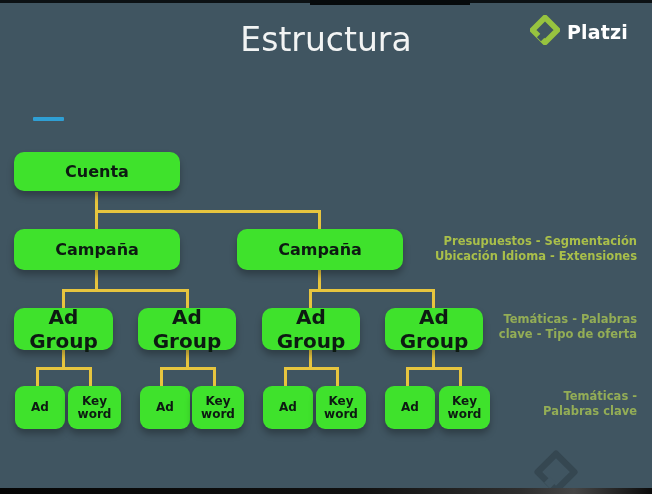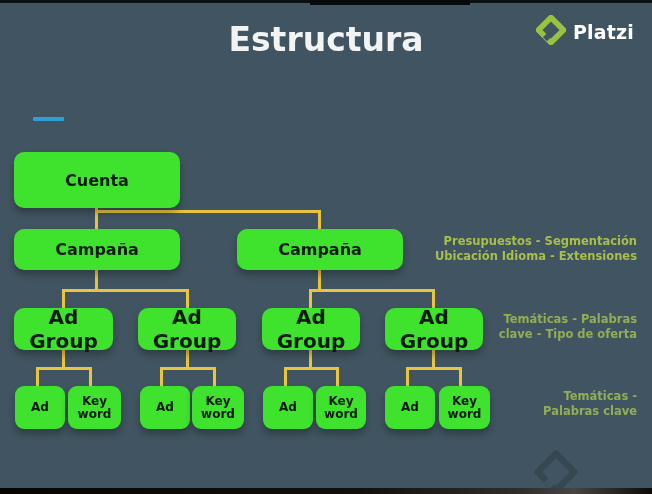--- a/index.html
+++ b/index.html
@@ -11,23 +11,23 @@
     font-family:"DejaVu Sans","Liberation Sans",sans-serif;
   }
   .top-bar{position:absolute;left:0;top:0;width:652px;height:3px;background:#0c1114;}
   .top-seg{position:absolute;left:310px;top:0;width:160px;height:5px;background:#060a0c;}
   .bottom-bar{
     position:absolute;left:0;bottom:0;width:652px;height:6px;z-index:9;
     background:linear-gradient(90deg,#050505 0%,#101010 55%,#2e2e2e 80%,#454545 88%,#0b0b0b 100%);
   }
   .title{
     position:absolute;left:0;top:20px;width:652px;margin:0;
-    text-align:center;color:#f2f4f4;font-size:33px;font-weight:bold;
+    text-align:center;color:#f2f4f4;font-size:33px;font-weight:normal;
   }
-  .brand{position:absolute;right:18px;top:15px;display:flex;align-items:center;gap:7px;}
+  .brand{position:absolute;right:24px;top:15px;display:flex;align-items:center;gap:7px;}
   .brand-text{color:#ffffff;font-size:19px;font-weight:bold;letter-spacing:.2px;}
   .accent-dash{position:absolute;left:33px;top:117px;width:31px;height:4px;background:#2f9fd4;border-radius:1px;}
 
   .node{
     position:absolute;background:#3fe22c;border-radius:10px;
     display:flex;align-items:center;justify-content:center;
     color:#0d1a12;font-weight:bold;text-align:center;
     box-shadow:0 5px 7px rgba(0,0,0,.28);
   }
   .node.big{font-size:16px;}
@@ -92,21 +92,21 @@
   <div class="cv" style="left:309px;top:350px;height:19px"></div>
   <div class="ch" style="left:284px;top:367px;width:55px"></div>
   <div class="cv" style="left:284px;top:367px;height:19px"></div>
   <div class="cv" style="left:336px;top:367px;height:19px"></div>
 
   <div class="cv" style="left:432px;top:350px;height:19px"></div>
   <div class="ch" style="left:406px;top:367px;width:56px"></div>
   <div class="cv" style="left:406px;top:367px;height:19px"></div>
   <div class="cv" style="left:459px;top:367px;height:19px"></div>
 
-  <div class="node big" style="left:14px;top:152px;width:166px;height:56px">Cuenta</div>
+  <div class="node big" style="left:14px;top:152px;width:166px;height:39px">Cuenta</div>
 
   <div class="node big" style="left:14px;top:229px;width:166px;height:41px">Campaña</div>
   <div class="node big" style="left:237px;top:229px;width:166px;height:41px">Campaña</div>
 
   <div class="node mid" style="left:14px;top:308px;width:99px;height:42px">Ad Group</div>
   <div class="node mid" style="left:138px;top:308px;width:98px;height:42px">Ad Group</div>
   <div class="node mid" style="left:262px;top:308px;width:98px;height:42px">Ad Group</div>
   <div class="node mid" style="left:385px;top:308px;width:98px;height:42px">Ad Group</div>
 
   <div class="node small" style="left:15px;top:386px;width:44px;height:43px">Ad</div>

